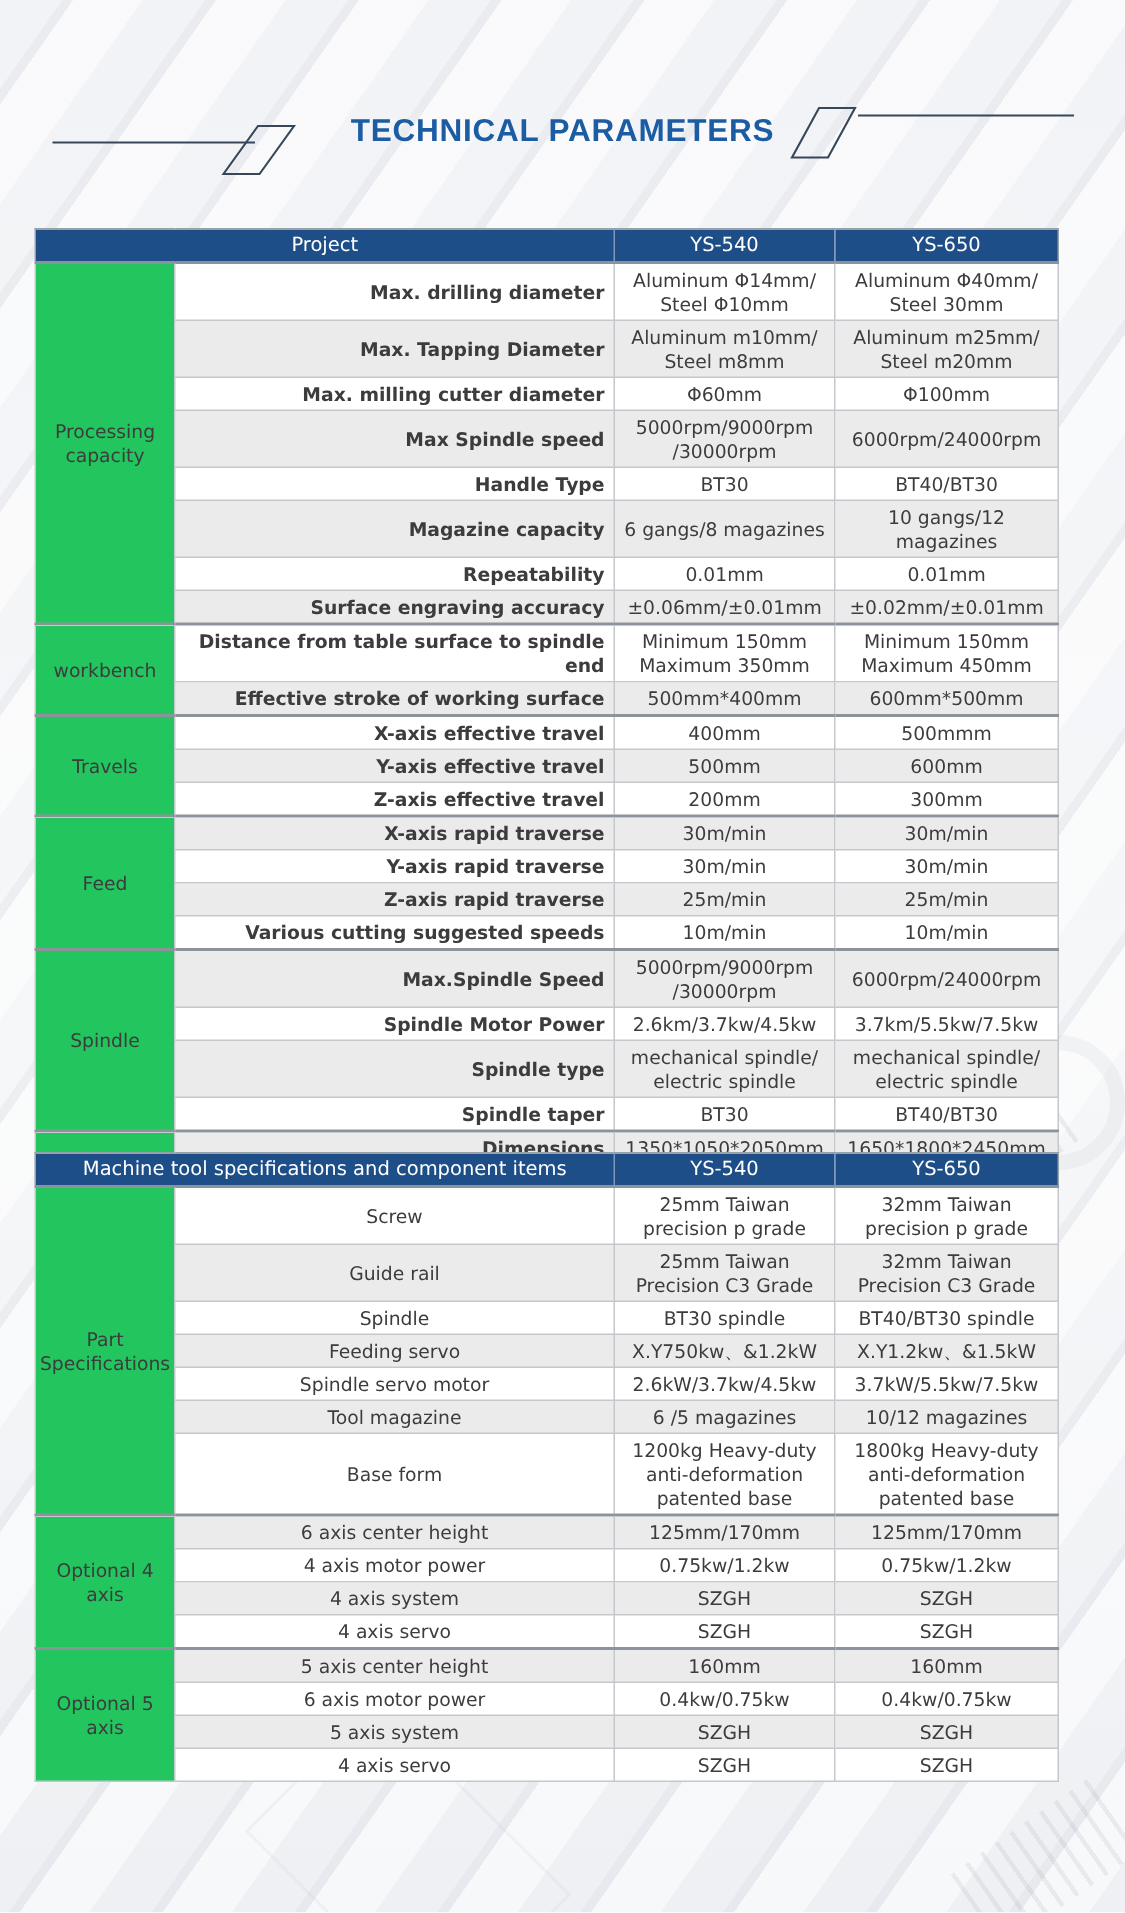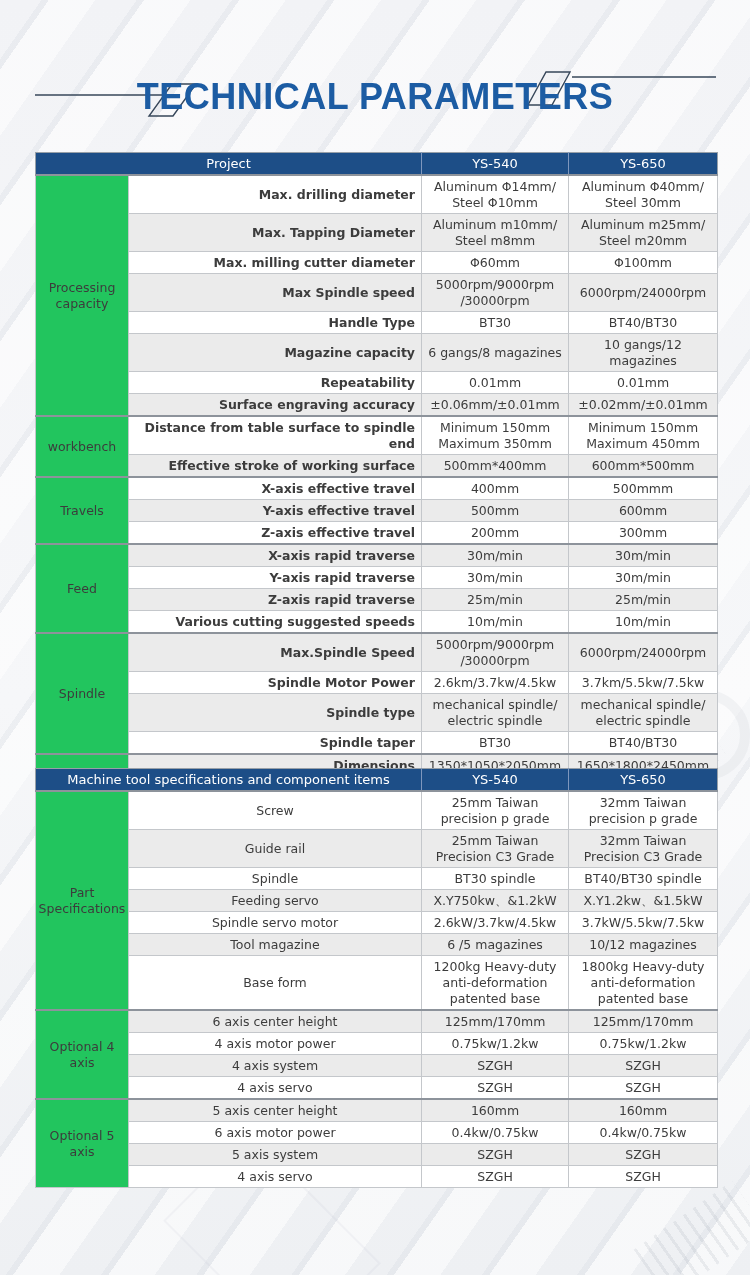--- a/index.html
+++ b/index.html
@@ -26,27 +26,27 @@
   }
   .bg-line-box{
     width:180px;height:120px;transform:rotate(45deg);
     border:2px solid rgba(160,168,180,0.25);
   }
 
   
   .title-wrap{position:absolute;top:76px;left:0;width:100%;text-align:center;}
   .page-title{
     margin:0;font-family:"Liberation Sans","DejaVu Sans",sans-serif;
-    font-size:36px;font-weight:bold;letter-spacing:0.5px;color:#1c5ca3;
+    font-size:21px;font-weight:bold;letter-spacing:0.5px;color:#1c5ca3;
   }
   .title-decor{position:absolute;top:64px;left:0;}
 
   
   table.spec{
-    position:absolute;left:35px;width:682px;table-layout:fixed;
+    position:absolute;left:23px;width:682px;table-layout:fixed;
     border-collapse:collapse;background:#ffffff;
     border:1px solid #98a0a8;font-size:12.5px;color:#3c3c3c;
   }
   table.spec thead th{
     background:#1d4e87;color:#ffffff;font-weight:normal;
     font-size:13px;padding:2px 2px;height:17px;
   }
   table.spec thead th + th{border-left:1px solid #7f97bd;}
   table.spec td{
     border:1px solid #c4c7cb;padding:2.5px 6px;line-height:16px;

